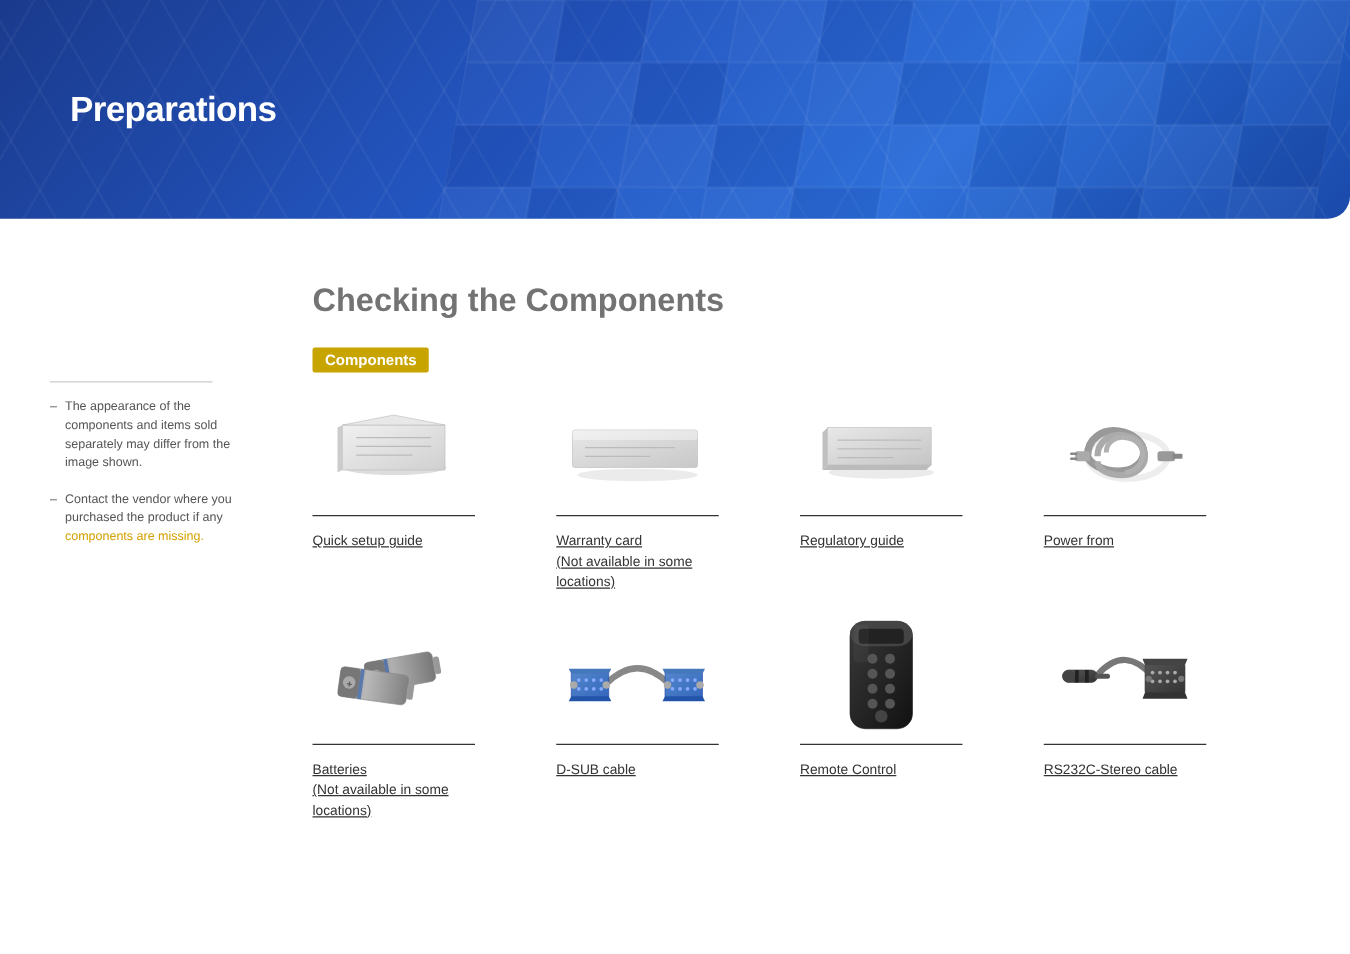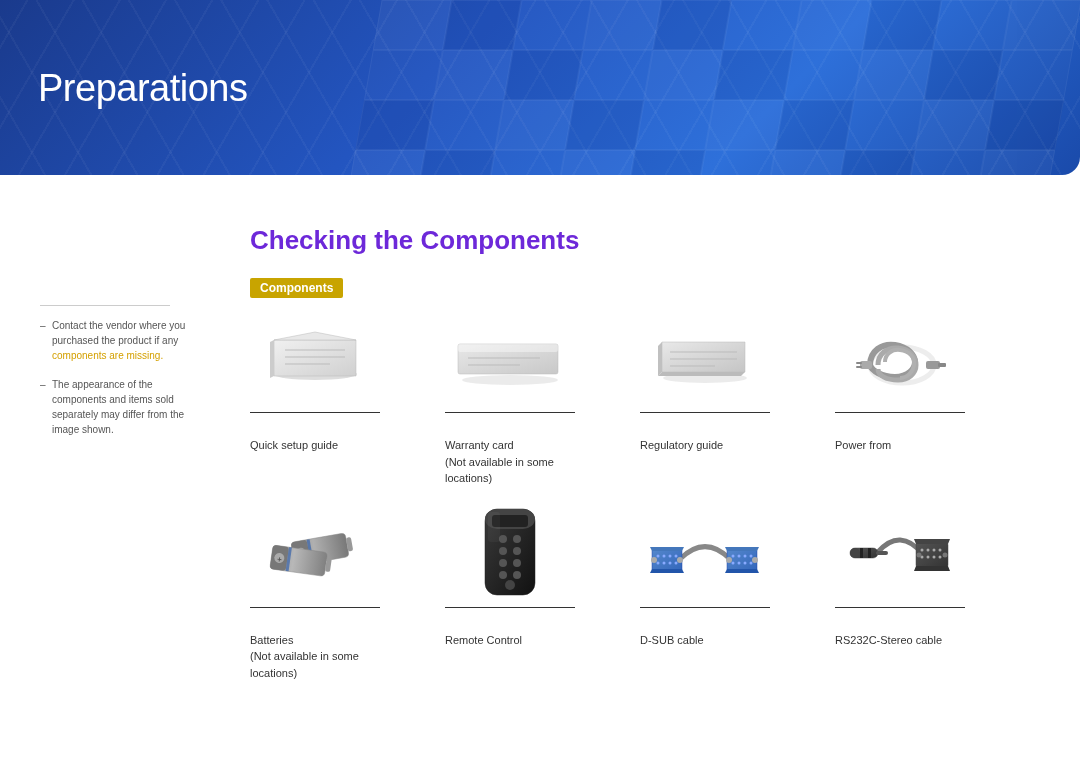--- a/index.html
+++ b/index.html
@@ -63,26 +63,26 @@
     .cube-cell {
       border: 1px solid rgba(255,255,255,0.15);
     }
 
     .cube-cell.light { background: rgba(255,255,255,0.12); }
     .cube-cell.dark { background: rgba(0,0,50,0.2); }
     .cube-cell.mid { background: rgba(255,255,255,0.06); }
 
     .header-title {
       position: absolute;
-      left: 38px;
+      left: 56px;
       top: 50%;
       transform: translateY(-50%);
       color: white;
-      font-size: 38px;
-      font-weight: 400;
+      font-size: 28px;
+      font-weight: 700;
       letter-spacing: -0.5px;
     }
 
     
     .content-area {
       display: flex;
       padding: 30px 0 0 0;
     }
 
     
@@ -122,21 +122,21 @@
 
     
     .main-section {
       flex: 1;
       padding: 20px 50px 20px 30px;
     }
 
     .section-title {
       font-size: 26px;
       font-weight: 700;
-      color: #6d28d9;
+      color: #737373;
       margin-bottom: 22px;
     }
 
     .components-badge {
       display: inline-block;
       background: #c8a400;
       color: #fff;
       font-size: 12px;
       font-weight: 700;
       padding: 3px 10px;
@@ -179,23 +179,24 @@
       display: flex;
       align-items: center;
       justify-content: center;
       margin-bottom: 10px;
     }
 
     .component-label {
       font-size: 11px;
       color: #333;
       line-height: 1.5;
-      padding-top: 24px;
+      padding-top: 12px;
       border-top: 1px solid #333;
       width: 130px;
+      text-decoration: underline;
     }
 
     
     svg {
       overflow: visible;
     }
   </style>
 </head>
 <body>
 
@@ -245,24 +246,24 @@
     </div>
   </div>
   <h1 class="header-title">Preparations</h1>
 </div>
 
 <div class="content-area">
 
   <div class="sidebar">
     <div class="sidebar-divider"></div>
     <p class="sidebar-note">
-      Contact the vendor where you purchased the product if any <span class="highlight">components are missing.</span>
+      The appearance of the components and items sold separately may differ from the image shown.
     </p>
     <p class="sidebar-note">
-      The appearance of the components and items sold separately may differ from the image shown.
+      Contact the vendor where you purchased the product if any <span class="highlight">components are missing.</span>
     </p>
   </div>
 
   <div class="main-section">
     <h2 class="section-title">Checking the Components</h2>
 
     <div class="components-badge">Components</div>
 
 
     <div class="components-grid">
@@ -425,55 +426,20 @@
           </svg>
         </div>
         <div class="component-label">
           <span>Batteries</span><br>
           <span>(Not available in some locations)</span>
         </div>
       </div>
 
       <div class="component-item">
         <div class="component-image">
-          <svg width="80" height="90" viewBox="0 0 80 90">
-            <defs>
-              <linearGradient id="remoteGrad" x1="0%" y1="0%" x2="100%" y2="100%">
-                <stop offset="0%" style="stop-color:#3a3a3a"></stop>
-                <stop offset="100%" style="stop-color:#111"></stop>
-              </linearGradient>
-            </defs>
-
-            <rect x="15" y="2" width="50" height="86" rx="12" fill="url(#remoteGrad)" stroke="#222" stroke-width="0.5"></rect>
-
-            <rect x="15" y="2" width="50" height="20" rx="12" fill="#444"></rect>
-
-            <rect x="22" y="8" width="36" height="12" rx="3" fill="#222"></rect>
-
-            <circle cx="33" cy="32" r="4" fill="#555"></circle>
-            <circle cx="47" cy="32" r="4" fill="#555"></circle>
-            <circle cx="33" cy="44" r="4" fill="#555"></circle>
-            <circle cx="47" cy="44" r="4" fill="#555"></circle>
-            <circle cx="33" cy="56" r="4" fill="#555"></circle>
-            <circle cx="47" cy="56" r="4" fill="#555"></circle>
-            <circle cx="33" cy="68" r="4" fill="#555"></circle>
-            <circle cx="47" cy="68" r="4" fill="#555"></circle>
-
-            <circle cx="40" cy="78" r="5" fill="#444"></circle>
-
-            <rect x="18" y="5" width="12" height="30" rx="3" fill="rgba(255,255,255,0.04)"></rect>
-          </svg>
-        </div>
-        <div class="component-label">
-          <span>Remote Control</span>
-        </div>
-      </div>
-
-      <div class="component-item">
-        <div class="component-image">
           <svg width="110" height="75" viewBox="0 0 110 75">
             <defs>
               <linearGradient id="dsubGrad" x1="0%" y1="0%" x2="100%" y2="100%">
                 <stop offset="0%" style="stop-color:#5588cc"></stop>
                 <stop offset="100%" style="stop-color:#3366bb"></stop>
               </linearGradient>
             </defs>
 
             <path d="M 30 45 Q 55 20 80 45" fill="none" stroke="#888" stroke-width="5"></path>
 
@@ -513,20 +479,55 @@
             </g>
           </svg>
         </div>
         <div class="component-label">
           <span>D-SUB cable</span>
         </div>
       </div>
 
       <div class="component-item">
         <div class="component-image">
+          <svg width="80" height="90" viewBox="0 0 80 90">
+            <defs>
+              <linearGradient id="remoteGrad" x1="0%" y1="0%" x2="100%" y2="100%">
+                <stop offset="0%" style="stop-color:#3a3a3a"></stop>
+                <stop offset="100%" style="stop-color:#111"></stop>
+              </linearGradient>
+            </defs>
+
+            <rect x="15" y="2" width="50" height="86" rx="12" fill="url(#remoteGrad)" stroke="#222" stroke-width="0.5"></rect>
+
+            <rect x="15" y="2" width="50" height="20" rx="12" fill="#444"></rect>
+
+            <rect x="22" y="8" width="36" height="12" rx="3" fill="#222"></rect>
+
+            <circle cx="33" cy="32" r="4" fill="#555"></circle>
+            <circle cx="47" cy="32" r="4" fill="#555"></circle>
+            <circle cx="33" cy="44" r="4" fill="#555"></circle>
+            <circle cx="47" cy="44" r="4" fill="#555"></circle>
+            <circle cx="33" cy="56" r="4" fill="#555"></circle>
+            <circle cx="47" cy="56" r="4" fill="#555"></circle>
+            <circle cx="33" cy="68" r="4" fill="#555"></circle>
+            <circle cx="47" cy="68" r="4" fill="#555"></circle>
+
+            <circle cx="40" cy="78" r="5" fill="#444"></circle>
+
+            <rect x="18" y="5" width="12" height="30" rx="3" fill="rgba(255,255,255,0.04)"></rect>
+          </svg>
+        </div>
+        <div class="component-label">
+          <span>Remote Control</span>
+        </div>
+      </div>
+
+      <div class="component-item">
+        <div class="component-image">
           <svg width="105" height="80" viewBox="0 0 105 80">
             <defs>
               <linearGradient id="rs232Grad" x1="0%" y1="0%" x2="100%" y2="100%">
                 <stop offset="0%" style="stop-color:#555"></stop>
                 <stop offset="100%" style="stop-color:#333"></stop>
               </linearGradient>
             </defs>
 
             <path d="M 30 40 Q 52 15 75 42" fill="none" stroke="#777" stroke-width="5"></path>
 

